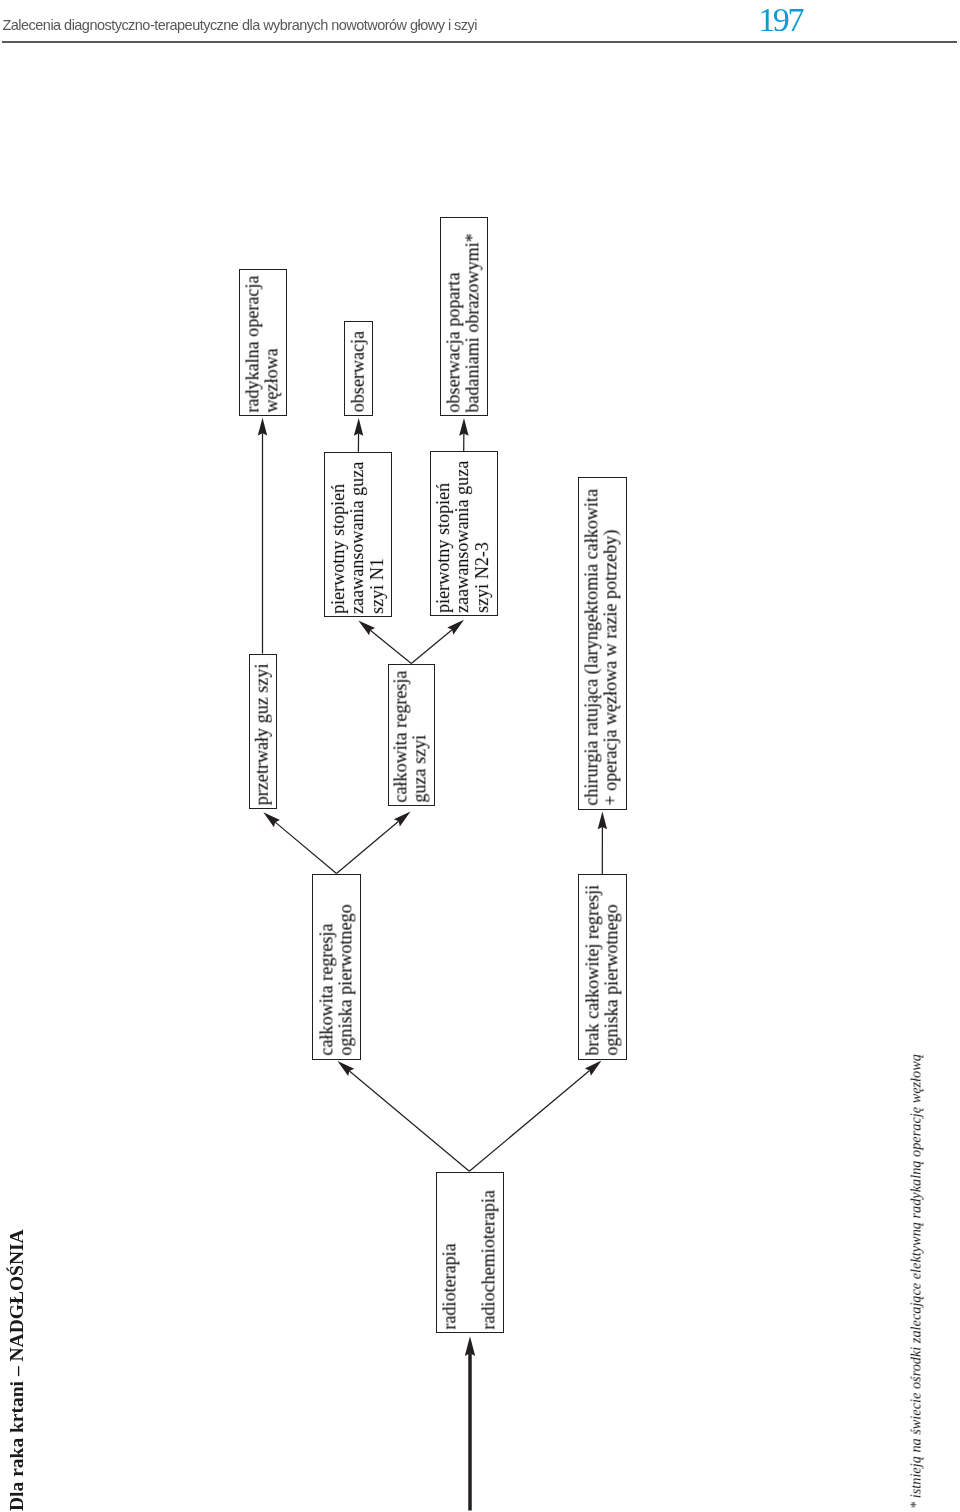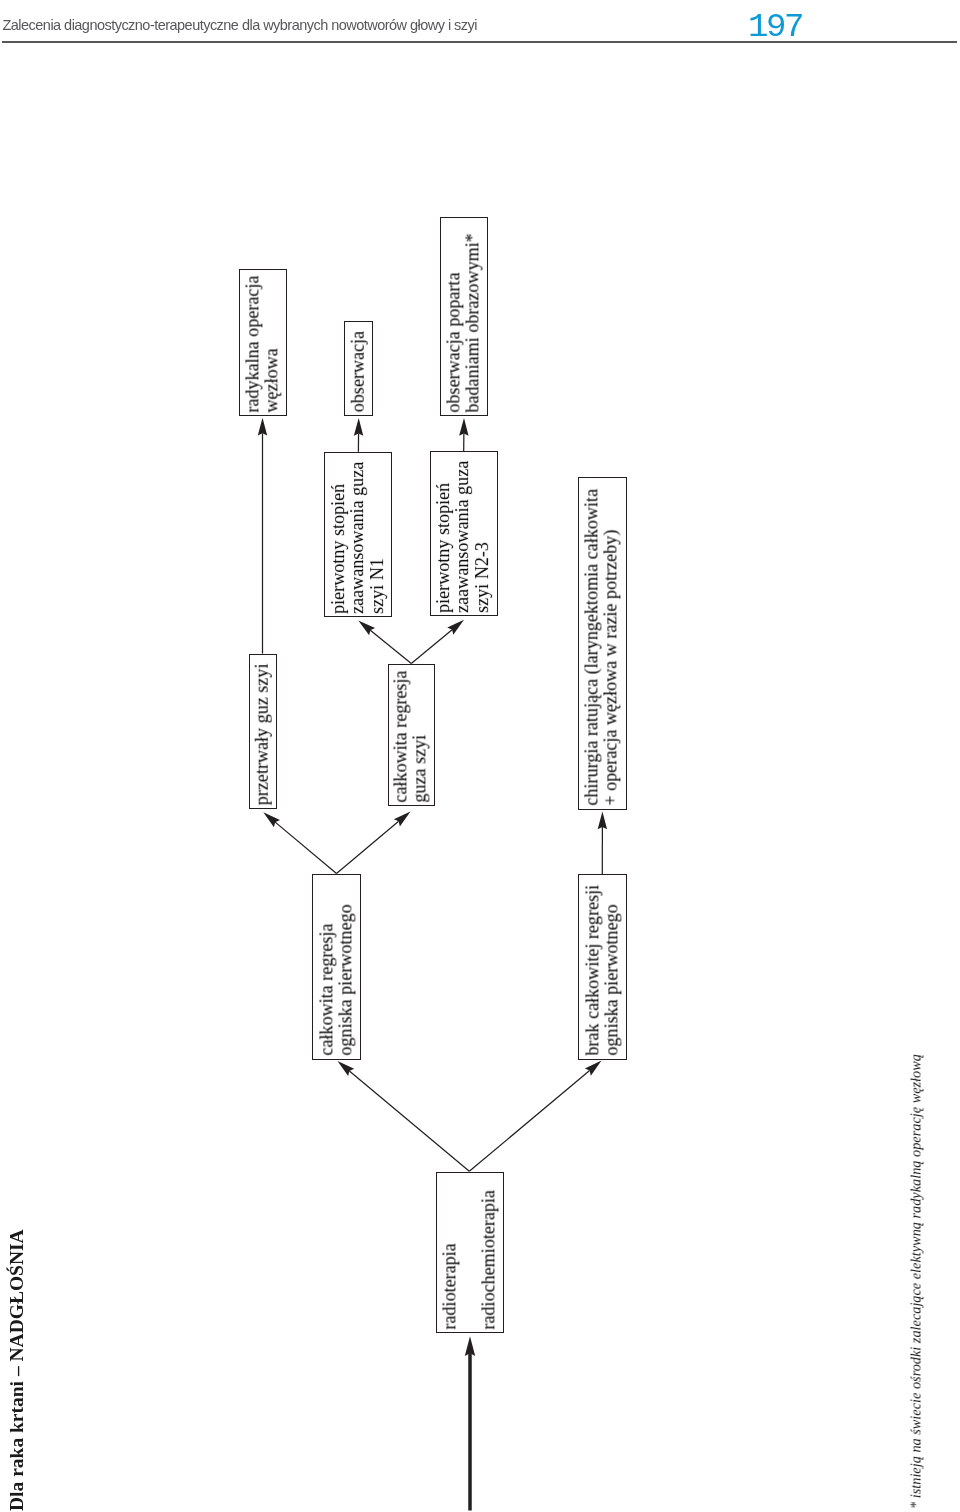--- a/index.html
+++ b/index.html
@@ -8,22 +8,22 @@
   .page{position:relative;width:804px;height:1512px;background:#fff;}
 
   
   .hdr-title{
     position:absolute;left:2.5px;top:17.8px;
     font-family:"Liberation Sans", sans-serif;
     font-size:14.5px;letter-spacing:-0.53px;line-height:1;
     color:#58585b;white-space:nowrap;transform:translateZ(0);
   }
   .hdr-pageno{
-    position:absolute;right:2.0px;top:10px;
-    font-family:Liberation Mono, monospace;
+    position:absolute;right:2.0px;top:3px;
+    font-family:Liberation Serif, serif;
     font-size:34px;font-weight:400;line-height:1;
     color:#0d9ad5;letter-spacing:-2.4px;transform:translateZ(0);
   }
   .hdr-rule{
     position:absolute;left:1.5px;top:40.9px;width:955px;height:1.8px;
     background:#58585b;
   }
 
   
   .side-tab{

